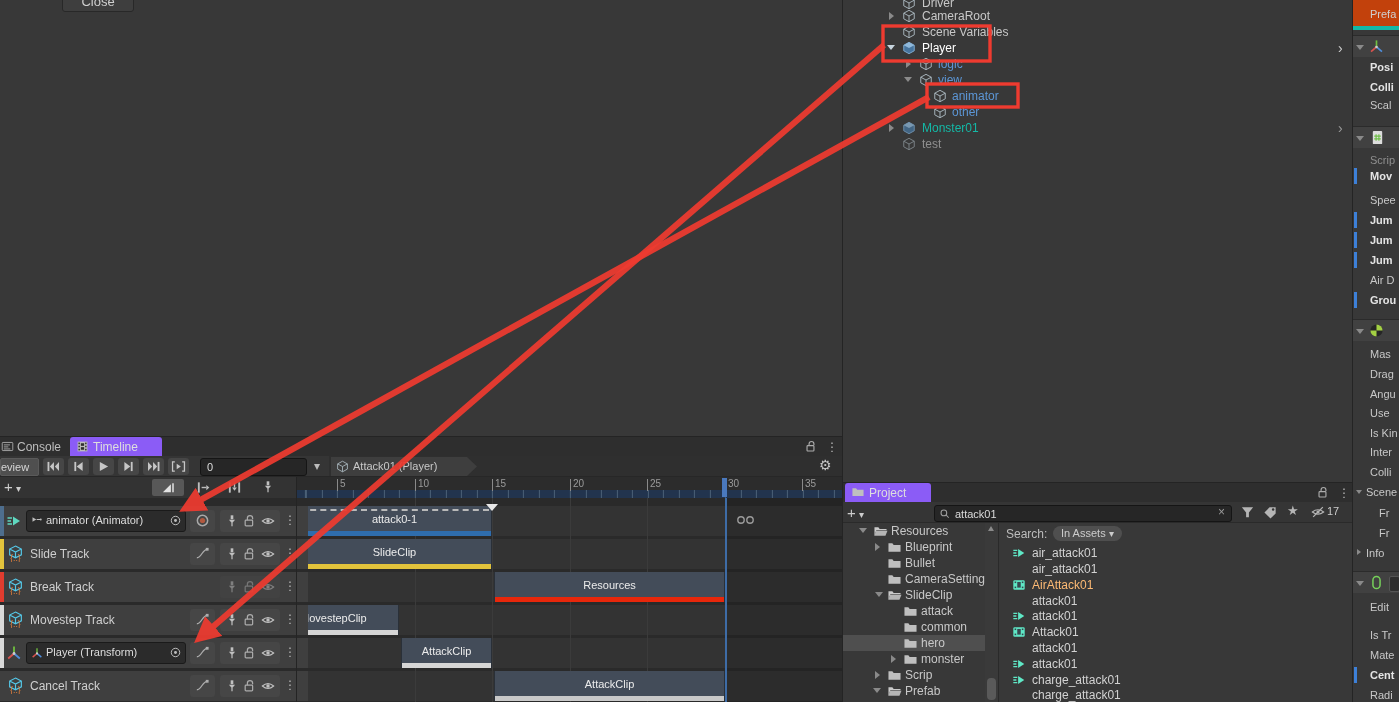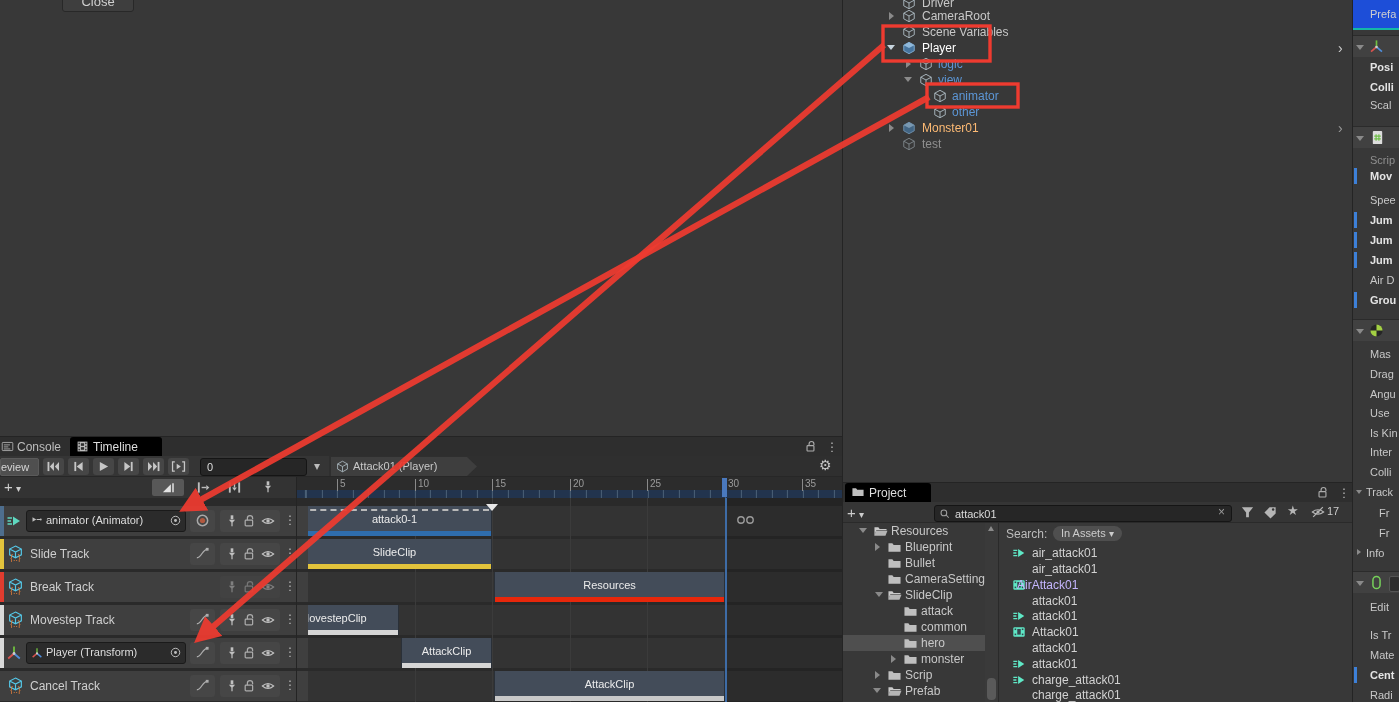--- a/index.html
+++ b/index.html
@@ -3,28 +3,28 @@
 <meta charset="utf-8">
 <style>
   html,body{margin:0;background:#1e1e1e}
   #app{position:relative;width:1399px;height:702px;background:#383838;overflow:hidden;
        font-family:"Liberation Sans",sans-serif;color:#c8c8c8;font-size:12px}
   .abs{position:absolute}
   .tx10{font-size:10px}.tx11{font-size:11px}.tx12{font-size:12px}
   .b{font-weight:bold;color:#e4e4e4}
   .gray{color:#8f8f8f}
   .blue{color:#5c96d6}
-  .dim{color:#fdba74}
+  .dim{color:#14b8a6}
   .hline{position:absolute;background:#242424}
   .vline{position:absolute;background:#242424}
   .fold{width:0;height:0;border-style:solid;display:block;position:absolute}
   .fold.down{border-width:5px 4px 0 4px;border-color:#8a8a8a transparent transparent transparent}
   .fold.right{border-width:4px 0 4px 5px;border-color:transparent transparent transparent #8a8a8a}
   .btn3{position:absolute;background:#464646;border-radius:3px}
-  .tab-active{background:#000000;border-radius:3px 3px 0 0}
+  .tab-active{background:#8b5cf6;border-radius:3px 3px 0 0}
   .field{position:absolute;background:#262626;border:1px solid #151515;border-radius:3px}
   .objfield{position:absolute;background:#2b2b2b;border:1px solid #1a1a1a;border-radius:3px;height:20px}
   .clip{position:absolute;height:30px;background:#434c59;overflow:hidden;text-align:center;
         line-height:27px;font-size:11px;color:#ececec;border-left:1px solid #2a3038;border-right:1px solid #2a3038;box-sizing:border-box}
   .clip-bar{position:absolute;left:0;right:0;bottom:0;height:5px}
   .lane{position:absolute;left:297px;width:545px;height:30px;background:#333333}
   .thead{position:absolute;left:0;width:308px;height:30px;background:#3f3f3f}
   .strip{position:absolute;left:0;top:0;width:4px;height:30px}
   .grid{position:absolute;width:1px;background:#3b3b3b}
   .irow{position:absolute;left:0;width:46px;height:16px;line-height:16px;font-size:11px;white-space:nowrap}
@@ -729,21 +729,21 @@
         </svg>
       <span class="abs tx12" style="left:33px;top:1px;color:#d2d2d2">air_attack01</span>
     </div>
     <div class="abs" style="left:0;top:38px;width:353px;height:16px">
       <span class="abs tx12" style="left:33px;top:1px;color:#d2d2d2">air_attack01</span>
     </div>
     <div class="abs" style="left:0;top:54px;width:353px;height:16px">
       <svg class="ic" style="left:13px;top:1px" width="14" height="14">
           <use href="#tl-asset"></use>
         </svg>
-      <span class="abs tx12" style="left:18px;top:1px;color:#c4b5fd">AirAttack01</span>
+      <span class="abs tx12" style="left:33px;top:1px;color:#fdba74">AirAttack01</span>
     </div>
     <div class="abs" style="left:0;top:70px;width:353px;height:16px">
       <span class="abs tx12" style="left:33px;top:1px;color:#d2d2d2">attack01</span>
     </div>
     <div class="abs" style="left:0;top:85px;width:353px;height:16px">
       <svg class="ic" style="left:13px;top:1px" width="14" height="14">
           <use href="#anim-clip"></use>
         </svg>
       <span class="abs tx12" style="left:33px;top:1px;color:#d2d2d2">attack01</span>
     </div>
@@ -768,21 +768,21 @@
         </svg>
       <span class="abs tx12" style="left:33px;top:1px;color:#d2d2d2">charge_attack01</span>
     </div>
     <div class="abs" style="left:0;top:164px;width:353px;height:16px">
       <span class="abs tx12" style="left:33px;top:1px;color:#d2d2d2">charge_attack01</span>
     </div>
   </div>
 
   <div class="vline" style="left:1352px;top:0;width:1px;height:702px"></div>
   <div class="abs" style="left:1353px;top:0;width:46px;height:702px;background:#383838;overflow:hidden">
-    <div class="abs" style="left:0;top:0;width:46px;height:30px;background:#1d4ed8;border-bottom:2px solid #14b8a6;box-sizing:border-box">
+    <div class="abs" style="left:0;top:0;width:46px;height:30px;background:#c2410c;border-bottom:4px solid #14b8a6;box-sizing:border-box">
       <span class="tx11" style="position:absolute;left:17px;top:8px;color:#cfcfcf">Prefa</span>
     </div>
 
     <div class="abs" style="left:0;top:35px;width:46px;height:22px;background:#414141;border-top:1px solid #2b2b2b;box-sizing:border-box">
       <i class="fold down" style="left:3px;top:9px"></i>
       <svg class="ic" style="left:16px;top:3px" width="15" height="15">
           <use href="#jack"></use>
         </svg>
     </div>
     <div class="irow b" style="top:59px"><span>Posi</span></div>
@@ -810,21 +810,21 @@
           <use href="#rigid"></use>
         </svg>
     </div>
     <div class="irow" style="top:346px"><span>Mas</span></div>
     <div class="irow" style="top:366px"><span>Drag</span></div>
     <div class="irow" style="top:386px"><span>Angu</span></div>
     <div class="irow" style="top:405px"><span>Use</span></div>
     <div class="irow" style="top:425px"><span>Is Kin</span></div>
     <div class="irow" style="top:444px"><span>Inter</span></div>
     <div class="irow" style="top:464px"><span>Colli</span></div>
-    <div class="irow" style="top:484px"><i class="fold down" style="left:3px;top:6px;border-width:4px 3.5px 0 3.5px"></i><span style="padding-left:13px">Track</span></div>
+    <div class="irow" style="top:484px"><i class="fold down" style="left:3px;top:6px;border-width:4px 3.5px 0 3.5px"></i><span style="padding-left:13px">Scene</span></div>
     <div class="irow" style="top:505px"><span style="padding-left:26px">Fr</span></div>
     <div class="irow" style="top:525px"><span style="padding-left:26px">Fr</span></div>
     <div class="irow" style="top:545px"><i class="fold right" style="left:4px;top:4px;border-width:3.5px 0 3.5px 4px"></i><span style="padding-left:13px">Info</span></div>
 
     <div class="abs" style="left:0;top:571px;width:46px;height:22px;background:#414141;border-top:1px solid #2b2b2b;box-sizing:border-box">
       <i class="fold down" style="left:3px;top:9px"></i>
       <svg class="ic" style="left:16px;top:3px" width="15" height="15">
           <use href="#capsule"></use>
         </svg>
       <div class="abs" style="left:36px;top:4px;width:9px;height:14px;background:#2e2e2e;border:1px solid #555;border-radius:2px"></div>

